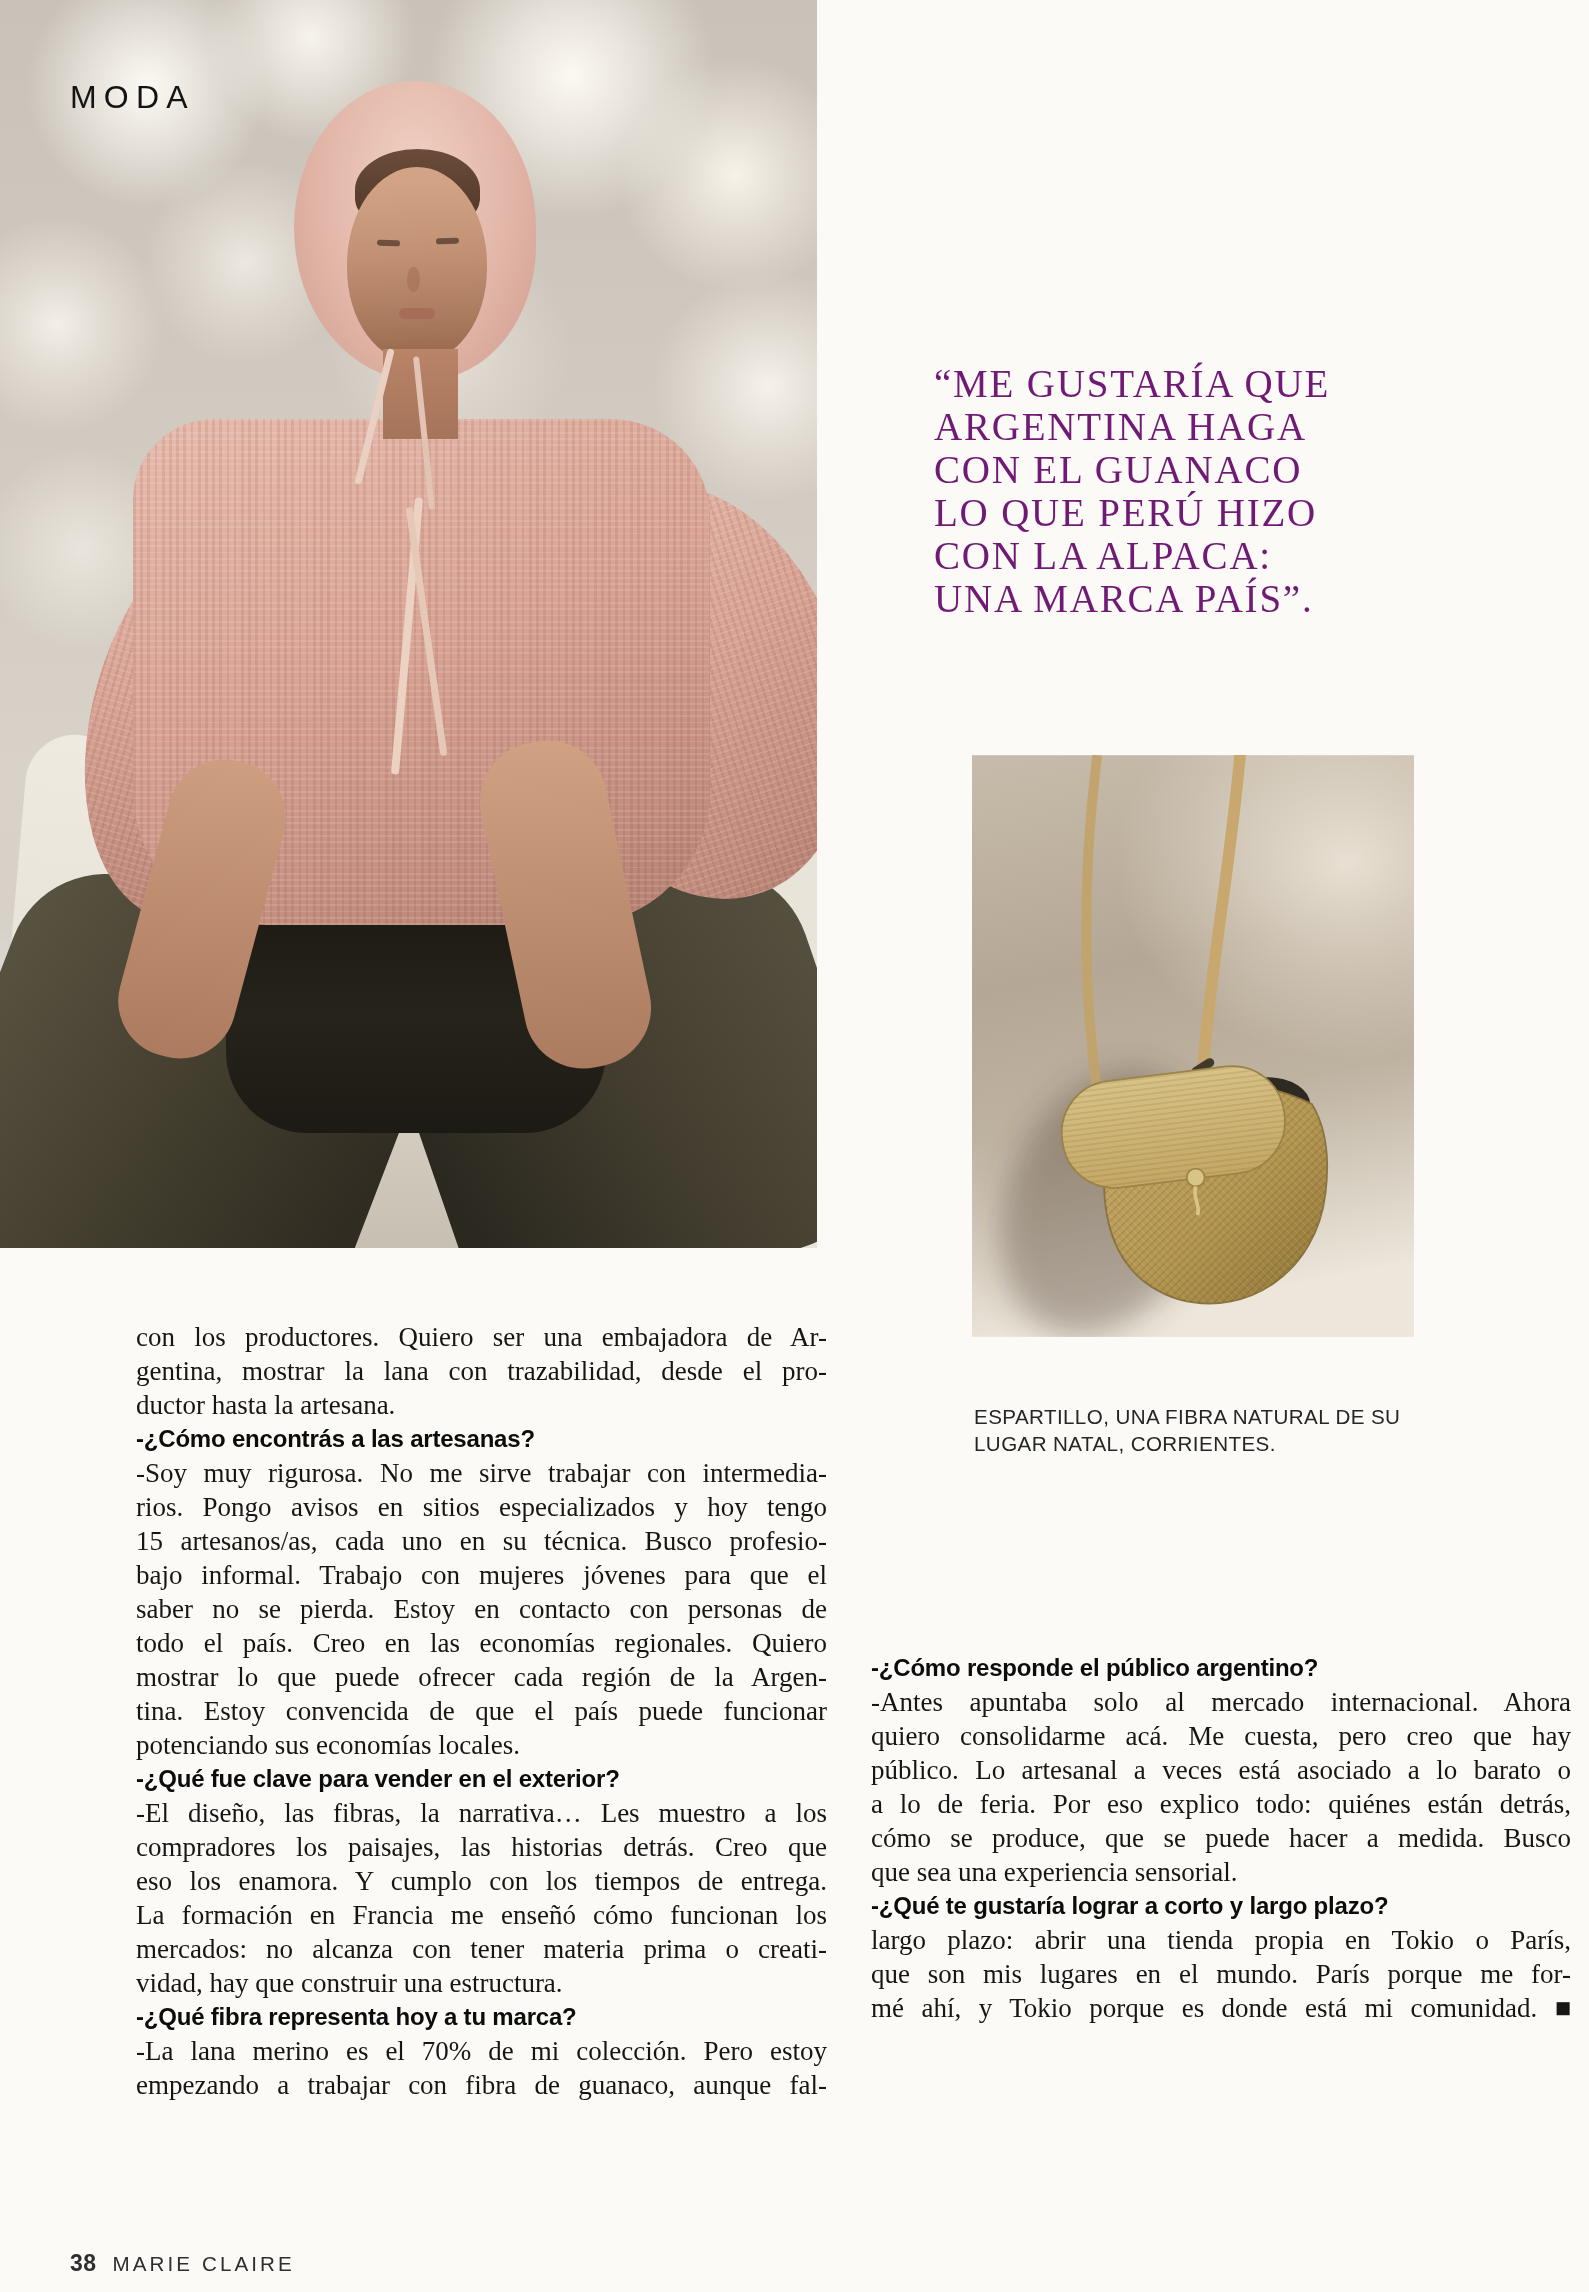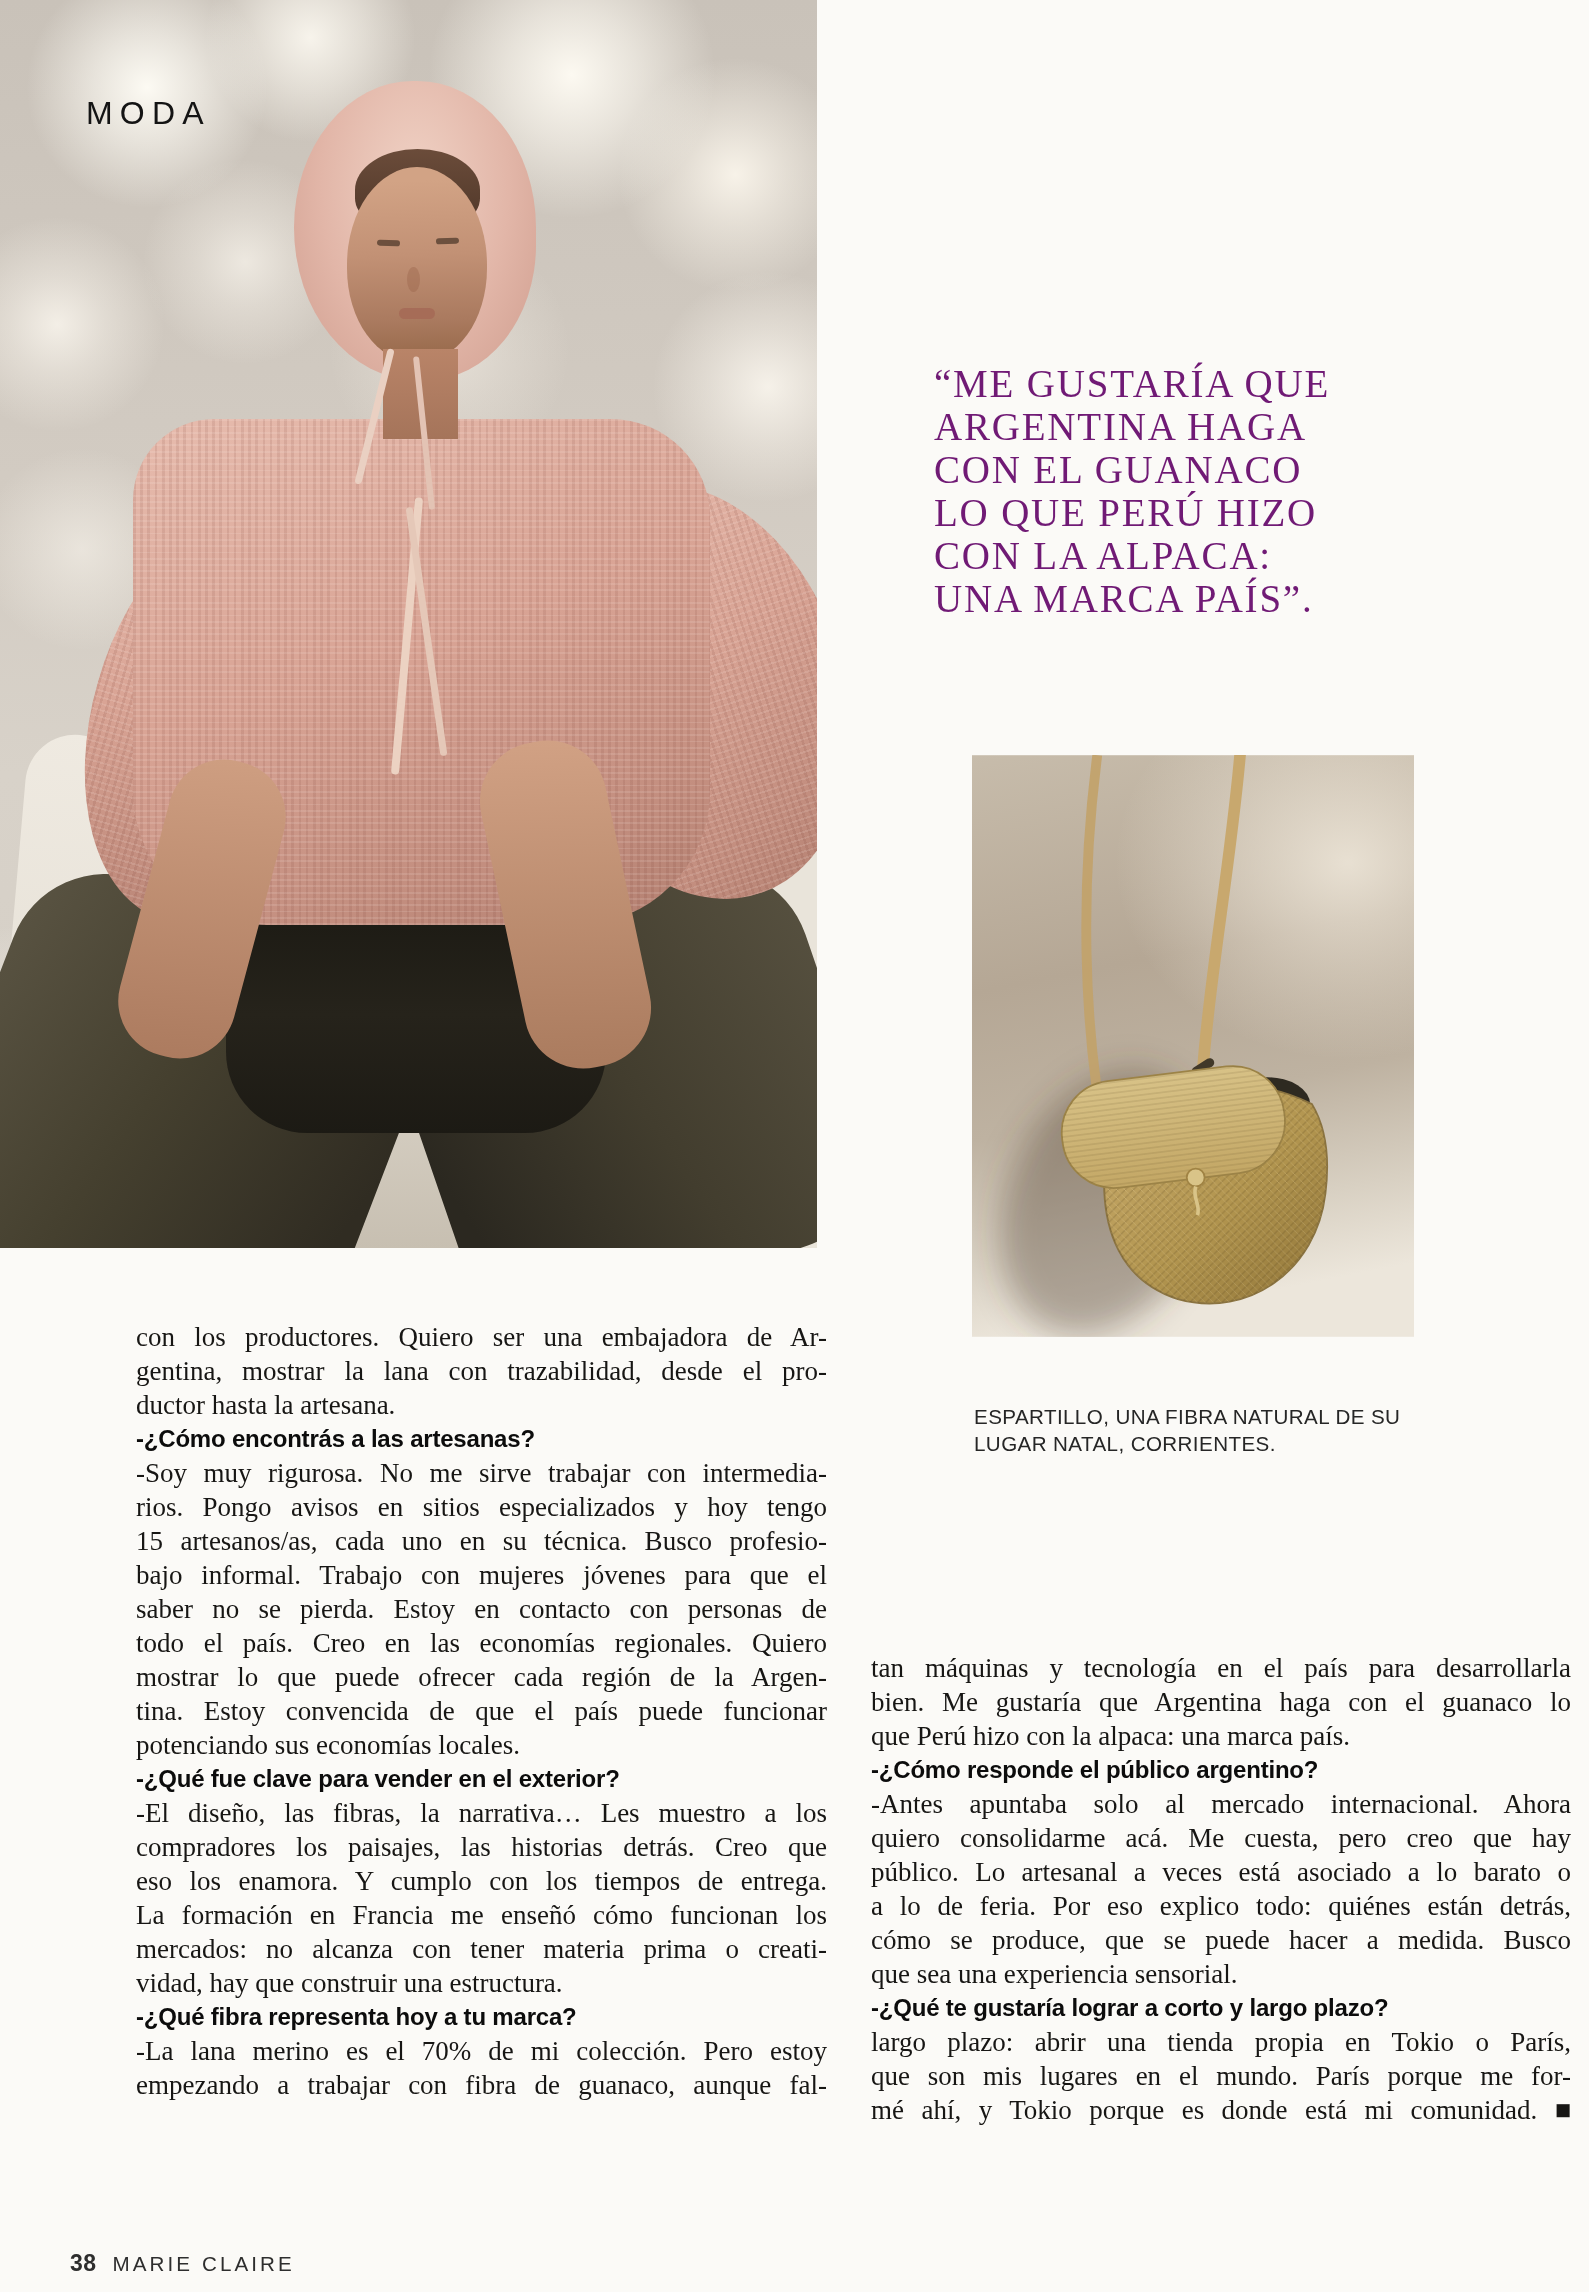--- a/index.html
+++ b/index.html
@@ -54,21 +54,21 @@
   .lips{left:399px; top:308px; width:36px; height:10.7px; background:#a56a56; border-radius:9px; opacity:.9;}
   .neck{left:383px; top:349px; width:75px; height:90px; background:linear-gradient(#b98468,#a5745a);}
   .tie1{left:371px; top:347px; width:7.2px; height:139px; background:#ead0c2; transform:rotate(14deg); border-radius:5.4px;}
   .tie2{left:421px; top:356px; width:6.3px; height:154px; background:#e3c3b4; transform:rotate(-6deg); border-radius:5.4px;}
   .draw1{left:403px; top:497px; width:8px; height:278px; background:#ecd2c2; transform:rotate(5deg); border-radius:5.4px;}
   .draw2{left:423px; top:506px; width:7.2px; height:251px; background:#e5c8b8; transform:rotate(-8deg); border-radius:5.4px;}
 
   .section-label{
     left:70px; top:79px; position:absolute;
     font-family:"Liberation Sans","DejaVu Sans",sans-serif;
-    font-size:32px; font-weight:400; letter-spacing:7.2px; color:#141414; margin:16px;
+    font-size:32px; font-weight:400; letter-spacing:7.2px; color:#141414; margin:0;
   }
 
   
   .pull-quote{
     left:934px; top:362px; width:519px; margin:0;
     font-family:"Liberation Serif","DejaVu Serif",serif;
     font-size:39px; line-height:43px; letter-spacing:1.8px;
     color:#701a75; white-space:pre-line;
   }
 
@@ -241,25 +241,20 @@
       </div>
       <div class="para question">
         <div class="line">-¿Qué fibra representa hoy a tu marca?</div>
       </div>
       <div class="para body cut">
         <div class="line">-La lana merino es el 70% de mi colección. Pero estoy</div>
         <div class="line">empezando a trabajar con fibra de guanaco, aunque fal-</div>
       </div>
     </div>
   <div class="col col-right" id="col-right">
-      <div class="para body">
-        <div class="line">tan máquinas y tecnología en el país para desarrollarla</div>
-        <div class="line">bien. Me gustaría que Argentina haga con el guanaco lo</div>
-        <div class="line">que Perú hizo con la alpaca: una marca país.</div>
-      </div>
       <div class="para question">
         <div class="line">-¿Cómo responde el público argentino?</div>
       </div>
       <div class="para body">
         <div class="line">-Antes apuntaba solo al mercado internacional. Ahora</div>
         <div class="line">quiero consolidarme acá. Me cuesta, pero creo que hay</div>
         <div class="line">público. Lo artesanal a veces está asociado a lo barato o</div>
         <div class="line">a lo de feria. Por eso explico todo: quiénes están detrás,</div>
         <div class="line">cómo se produce, que se puede hacer a medida. Busco</div>
         <div class="line">que sea una experiencia sensorial.</div>

